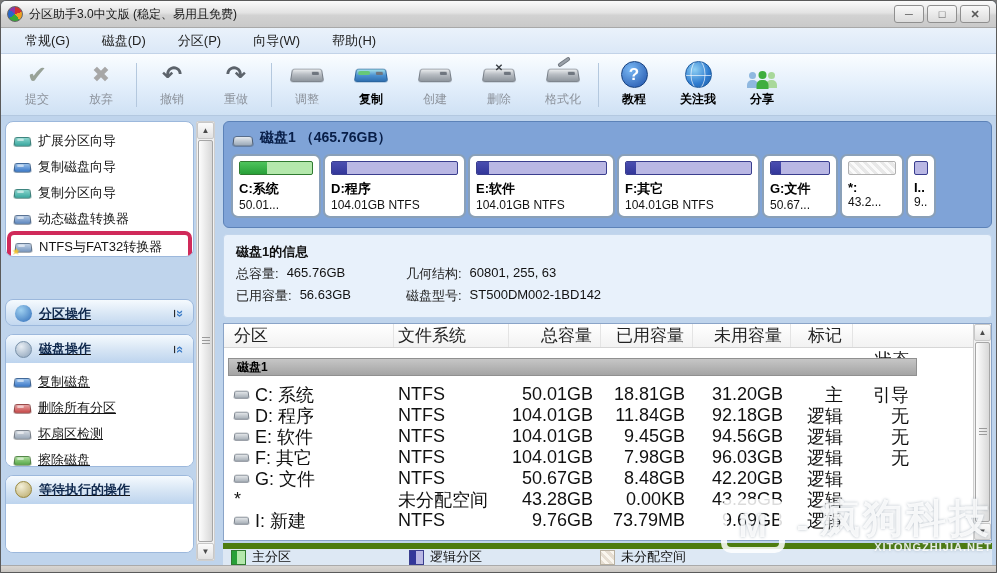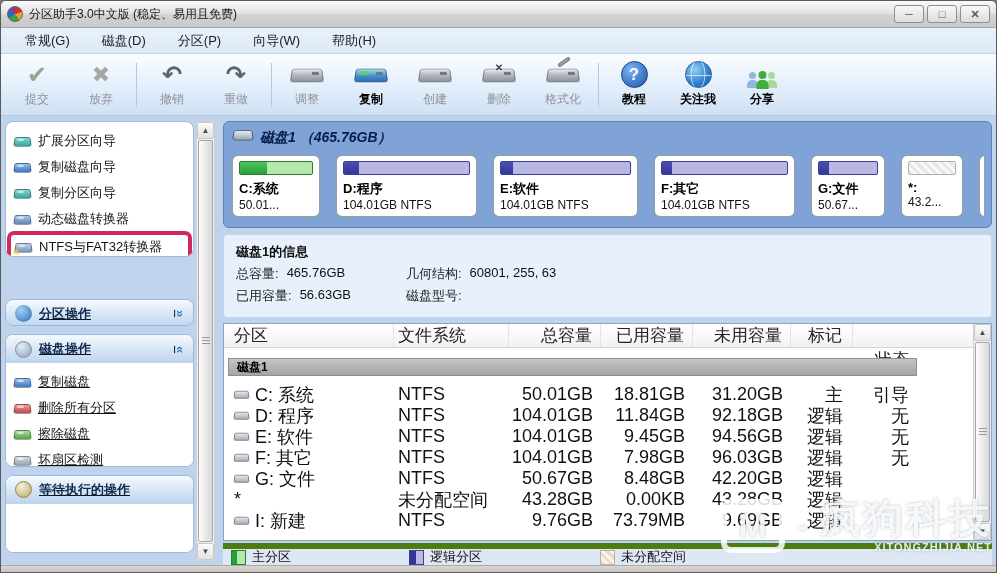--- a/index.html
+++ b/index.html
@@ -115,25 +115,25 @@
               background: linear-gradient(180deg,#fbfbfb,#e2e2e2); border: 1px solid #c8c8c8; border-radius: 2px; }
   .sb-track { flex: 1; display: flex; flex-direction: column; padding: 1px; }
   .sb-thumb { flex: 1; background: linear-gradient(90deg,#fdfdfd,#d8d8d8); border: 1px solid #a6a6a6; border-radius: 2px;
               display: flex; align-items: center; justify-content: center; }
   .grip { width: 8px; height: 8px; background: repeating-linear-gradient(180deg,#9a9a9a 0 1px,transparent 1px 3px); }
 
   
   .main { flex: 1; display: flex; flex-direction: column; padding: 5px 4px 0 5px; overflow: hidden; }
 
   .disk-panel { background: #7fa3d7; border: 1px solid #5c82b8; border-radius: 6px; padding: 3px 7px 9px; }
-  .disk-head { display: flex; align-items: flex-start; gap: 7px; padding: 4px 2px 7px; font-style: italic; }
+  .disk-head { display: flex; align-items: flex-end; gap: 7px; padding: 4px 2px 7px; }
   .disk-ico { width: 20px; height: 12px; border-radius: 3px; border: 1px solid #4a5a70;
               background: linear-gradient(180deg,#e8ecf0,#9aa8b8); transform: perspective(40px) rotateX(30deg); }
   .disk-title { font-size: 14px; font-weight: bold; color: #081e48; }
-  .blocks { display: flex; gap: 14px; overflow: hidden; }
+  .blocks { display: flex; gap: 2px; overflow: hidden; }
   .pblock { background: #fff; border: 2px solid #8aa0b8; border-radius: 7px; padding: 5px 6px 4px; flex: 0 0 auto;
             overflow: hidden; }
   .pbar { height: 14px; border: 1px solid #777; border-radius: 2px; overflow: hidden; margin-bottom: 5px; }
   .pbar .fill { height: 100%; }
   .pbar.primary { background: #b4e8ac; border-color: #2f7a30; }
   .pbar.primary .fill { background: linear-gradient(180deg,#4ec45c,#28a038); }
   .pbar.logical { background: #b9b7e4; border-color: #3a3e8e; }
   .pbar.logical .fill { background: linear-gradient(180deg,#4a4eb0,#33379a); }
   .pbar.unalloc { background: repeating-linear-gradient(45deg,#e8e8e8 0 3px,#fafafa 3px 6px); border-color: #b0b0b0; }
   .pblock .pname { font-size: 13px; font-weight: bold; color: #000; white-space: nowrap; }
@@ -359,26 +359,26 @@
         <div class="sec-body">
           <div class="side-item">
             <span class="mini-disk c-blue"></span>
             <span>复制磁盘</span>
           </div>
           <div class="side-item">
             <span class="mini-disk c-red"></span>
             <span>删除所有分区</span>
           </div>
           <div class="side-item">
+            <span class="mini-disk c-gray"></span>
+            <span>坏扇区检测</span>
+          </div>
+          <div class="side-item">
             <span class="mini-disk c-green"></span>
             <span>擦除磁盘</span>
-          </div>
-          <div class="side-item">
-            <span class="mini-disk c-gray"></span>
-            <span>坏扇区检测</span>
           </div>
         </div>
       </div>
 
       <div class="panel section">
         <div class="sec-header">
           <span class="sphere gearpen"></span>
           <span class="sec-title">等待执行的操作</span>
         </div>
         <div class="ops-empty"></div>
@@ -466,20 +466,21 @@
               <span class="info-value">56.63GB</span>
             </div>
           </div>
           <div class="info-col">
             <div class="info-row">
               <span class="info-label">几何结构:</span>
               <span class="info-value">60801, 255, 63</span>
             </div>
             <div class="info-row">
               <span class="info-label">磁盘型号:</span>
+              <span class="info-value">ST500DM002-1BD142</span>
             </div>
           </div>
         </div>
       </div>
 
       <div class="table-panel">
         <div class="table-area">
           <div class="thead">
             <div class="th col-part">分区</div>
             <div class="th col-fs">文件系统</div>

